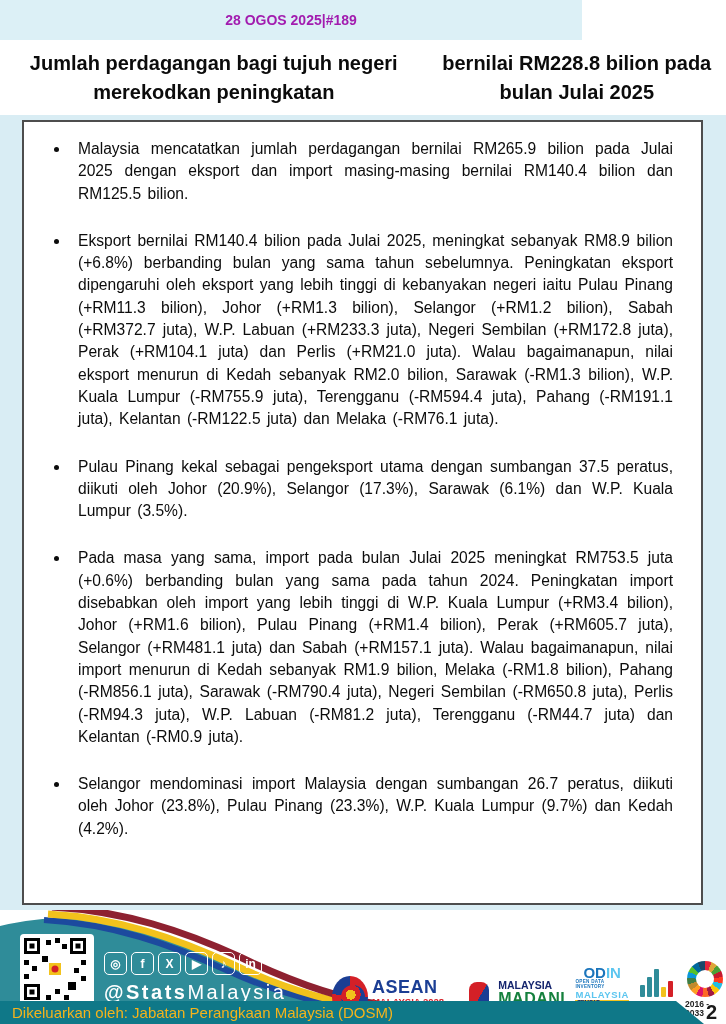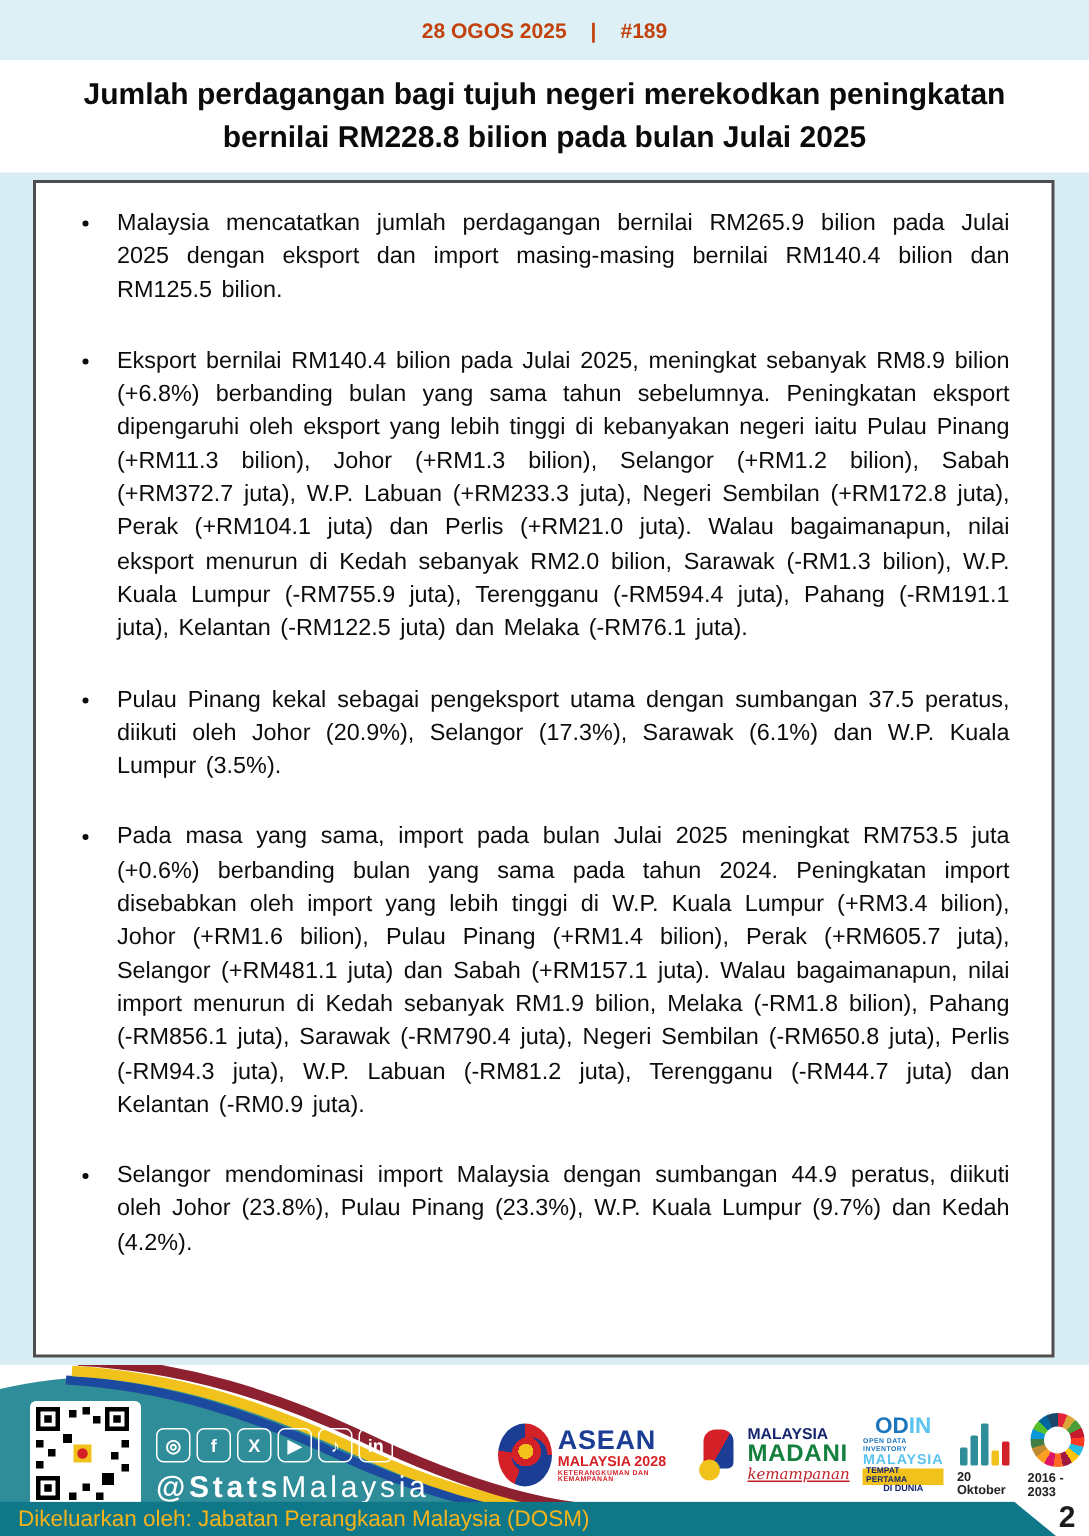--- a/index.html
+++ b/index.html
@@ -1,26 +1,26 @@
 <!DOCTYPE html>
 <html style="--c-page: #FFFFFF; --c-band: #DCF0F6; --c-panel: #D9EDF4; --c-teal: #2F8C99; --c-teal_dark: #0F7888; --c-gold: #F5B31B; --c-stripe_maroon: #8E2130; --c-stripe_yellow: #F2C21C; --c-stripe_blue: #1C4A9E; --c-asean_blue: #1B3E94; --c-asean_red: #D42027; --c-odin_blue: #1B75BC; --c-odin_light: #5BC5EF;"><head>
 <meta charset="utf-8">
 <style>
   html,body{margin:0;padding:0;background:#fff;}
   .page{position:relative;width:726px;height:1024px;background:var(--c-page,#ffffff);
         font-family:"Liberation Sans",sans-serif;overflow:hidden;}
 
   
-  .top-band{position:absolute;top:0;left:0;width:726px;height:40px;
+  .top-band{position:absolute;top:0;left:0;width:582px;height:40px;
             background:var(--c-band,#DCF0F6);display:flex;align-items:center;justify-content:center;
-            font-size:14px;font-weight:bold;color:#c2410c;gap:16px;}
+            font-size:14px;font-weight:bold;color:#a21caf;gap:0;}
 
   
   .title{position:absolute;top:40px;left:0;width:726px;height:76px;margin:0;
-         display:flex;flex-direction:column;align-items:center;justify-content:center;
+         display:flex;flex-direction:row;align-items:center;justify-content:center;
          font-size:20px;font-weight:bold;color:#0b0b0b;line-height:29px;text-align:center;}
 
   
   .content-panel{position:absolute;top:115px;left:0;width:726px;height:795px;
                  background:var(--c-panel,#D9EDF4);}
   .content-box{position:absolute;top:5px;left:22px;right:23px;bottom:5px;
                background:#ffffff;border:2px solid #4d4d4d;}
   .content-box ul{margin:16px 0 0 0;padding:0 28px 0 46px;}
   .content-box li{font-size:15.6px;line-height:22.3px;color:#0c0c0c;
                   text-align:justify;word-spacing:2px;margin-bottom:25px;padding-left:8px;}
@@ -32,22 +32,22 @@
   .qr{position:absolute;left:20px;top:24px;width:70px;height:70px;background:#fff;border-radius:4px;padding:2px;}
 
   .social{position:absolute;left:104px;top:42px;color:#fff;}
   .icons{display:flex;gap:4px;}
   .sicon{width:23px;height:23px;border:1.7px solid #fff;border-radius:5px;
          display:flex;align-items:center;justify-content:center;
          font-size:12px;font-weight:bold;color:#fff;box-sizing:border-box;}
   .handle{margin-top:6px;font-size:20px;letter-spacing:2.5px;color:#fff;}
   .handle b{font-weight:bold;}
 
-  .logos{position:absolute;left:332px;top:24px;width:392px;height:72px;
-         display:flex;align-items:center;gap:9px;}
+  .logos{position:absolute;left:332px;top:36px;width:392px;height:72px;
+         display:flex;align-items:flex-end;gap:9px;}
   .logo-col{display:flex;flex-direction:column;align-items:center;line-height:1.05;}
 
   
   .asean{display:flex;align-items:center;gap:4px;}
   .asean-swirl{width:42px;height:42px;border-radius:50%;
     background:conic-gradient(var(--c-asean_red,#D42027) 0 90deg,var(--c-asean_blue,#1B3E94) 90deg 200deg,
                var(--c-asean_red,#D42027) 200deg 280deg,var(--c-asean_blue,#1B3E94) 280deg 360deg);
     position:relative;}
   .asean-swirl::after{content:"";position:absolute;left:9px;top:9px;width:24px;height:24px;border-radius:50%;
     background:radial-gradient(circle at 40% 40%, #F2C21C 0 5px, #D42027 5px 10px, #1B3E94 10px 14px);}
@@ -114,21 +114,21 @@
     <span>bernilai RM228.8 bilion pada bulan Julai 2025</span>
   </h1>
 
   <div class="content-panel">
     <div class="content-box">
       <ul>
         <li>Malaysia mencatatkan jumlah perdagangan bernilai RM265.9 bilion pada Julai 2025 dengan eksport dan import masing-masing bernilai RM140.4 bilion dan RM125.5 bilion.</li>
         <li>Eksport bernilai RM140.4 bilion pada Julai 2025, meningkat sebanyak RM8.9 bilion (+6.8%) berbanding bulan yang sama tahun sebelumnya. Peningkatan eksport dipengaruhi oleh eksport yang lebih tinggi di kebanyakan negeri iaitu Pulau Pinang (+RM11.3 bilion), Johor (+RM1.3 bilion), Selangor (+RM1.2 bilion), Sabah (+RM372.7 juta), W.P. Labuan (+RM233.3 juta), Negeri Sembilan (+RM172.8 juta), Perak (+RM104.1 juta) dan Perlis (+RM21.0 juta). Walau bagaimanapun, nilai eksport menurun di Kedah sebanyak RM2.0 bilion, Sarawak (-RM1.3 bilion), W.P. Kuala Lumpur (-RM755.9 juta), Terengganu (-RM594.4 juta), Pahang (-RM191.1 juta), Kelantan (-RM122.5 juta) dan Melaka (-RM76.1 juta).</li>
         <li>Pulau Pinang kekal sebagai pengeksport utama dengan sumbangan 37.5 peratus, diikuti oleh Johor (20.9%), Selangor (17.3%), Sarawak (6.1%) dan W.P. Kuala Lumpur (3.5%).</li>
         <li>Pada masa yang sama, import pada bulan Julai 2025 meningkat RM753.5 juta (+0.6%) berbanding bulan yang sama pada tahun 2024. Peningkatan import disebabkan oleh import yang lebih tinggi di W.P. Kuala Lumpur (+RM3.4 bilion), Johor (+RM1.6 bilion), Pulau Pinang (+RM1.4 bilion), Perak (+RM605.7 juta), Selangor (+RM481.1 juta) dan Sabah (+RM157.1 juta). Walau bagaimanapun, nilai import menurun di Kedah sebanyak RM1.9 bilion, Melaka (-RM1.8 bilion), Pahang (-RM856.1 juta), Sarawak (-RM790.4 juta), Negeri Sembilan (-RM650.8 juta), Perlis (-RM94.3 juta), W.P. Labuan (-RM81.2 juta), Terengganu (-RM44.7 juta) dan Kelantan (-RM0.9 juta).</li>
-        <li>Selangor mendominasi import Malaysia dengan sumbangan 44.9 peratus, diikuti oleh Johor (23.8%), Pulau Pinang (23.3%), W.P. Kuala Lumpur (9.7%) dan Kedah (4.2%).</li>
+        <li>Selangor mendominasi import Malaysia dengan sumbangan 26.7 peratus, diikuti oleh Johor (23.8%), Pulau Pinang (23.3%), W.P. Kuala Lumpur (9.7%) dan Kedah (4.2%).</li>
       </ul>
     </div>
   </div>
 
   <div class="footer">
 
     <svg class="swoosh" width="726" height="114" viewBox="0 0 726 114" xmlns="http://www.w3.org/2000/svg">
       <path d="M0,16 C70,0 130,8 196,40 C260,72 306,86 348,93 L348,114 L0,114 Z" fill="#2F8C99"></path>
       <path d="M44,10 C112,14 170,34 226,60 C278,84 320,94 360,99" fill="none" stroke="#1C4A9E" stroke-width="6"></path>
       <path d="M48,4 C118,8 176,28 232,54 C286,80 330,92 372,97" fill="none" stroke="#F2C21C" stroke-width="7"></path>

